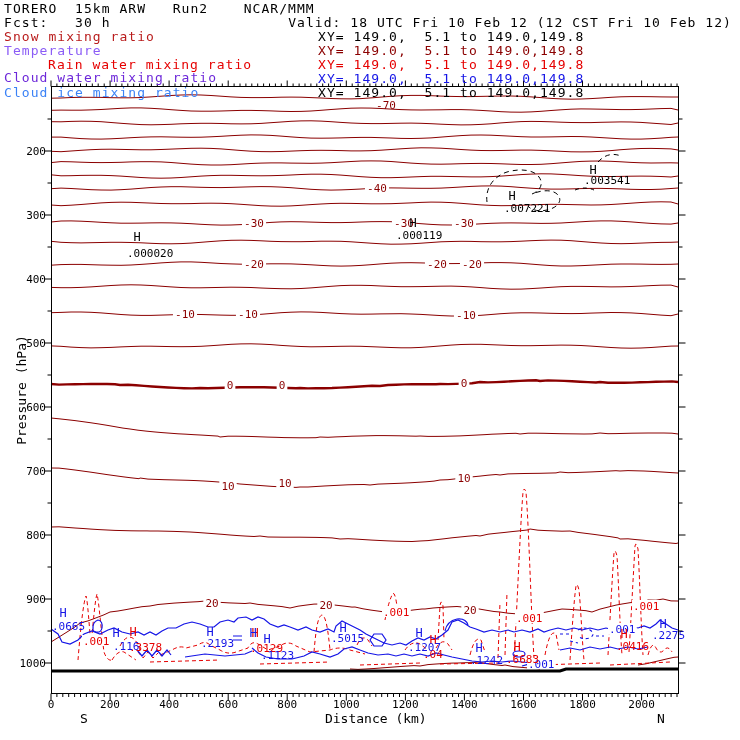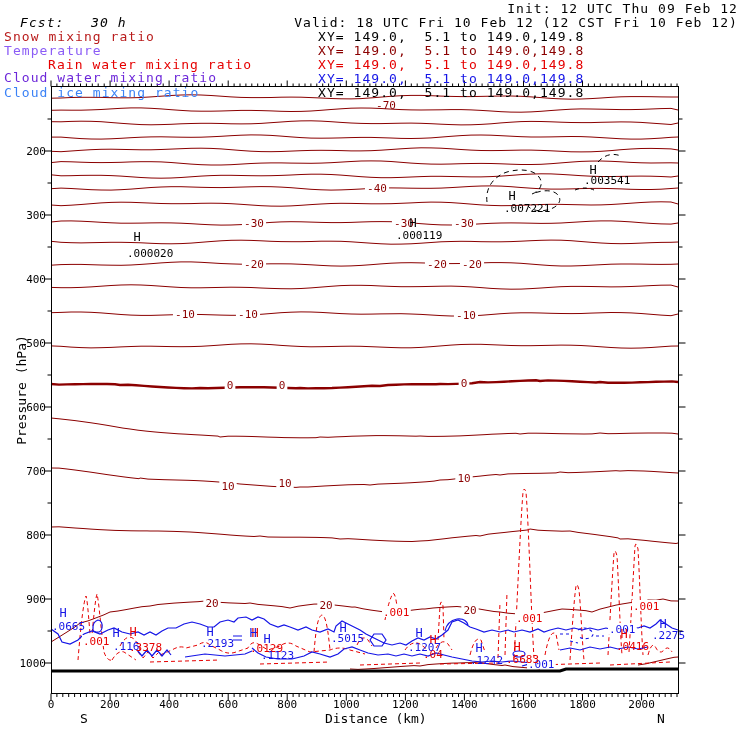--- a/index.html
+++ b/index.html
@@ -182,23 +182,23 @@
       <text x="46" y="475" fill="#000" font-family="&quot;DejaVu Sans Mono&quot;,monospace" font-size="11" text-anchor="end">700</text>
       <text x="46" y="539" fill="#000" font-family="&quot;DejaVu Sans Mono&quot;,monospace" font-size="11" text-anchor="end">800</text>
       <text x="46" y="603" fill="#000" font-family="&quot;DejaVu Sans Mono&quot;,monospace" font-size="11" text-anchor="end">900</text>
       <text x="46" y="667" fill="#000" font-family="&quot;DejaVu Sans Mono&quot;,monospace" font-size="11" text-anchor="end">1000</text>
       <text x="375.83" y="723" fill="#000" font-family="&quot;DejaVu Sans Mono&quot;,monospace" font-size="13" text-anchor="middle">Distance (km)</text>
       <text x="84" y="723" fill="#000" font-family="&quot;DejaVu Sans Mono&quot;,monospace" font-size="13" text-anchor="middle">S</text>
       <text x="661" y="723" fill="#000" font-family="&quot;DejaVu Sans Mono&quot;,monospace" font-size="13" text-anchor="middle">N</text>
       <text x="26" y="390" fill="#000" font-family="&quot;DejaVu Sans Mono&quot;,monospace" font-size="13" text-anchor="middle" transform="rotate(-90 26 390)">Pressure (hPa)</text>
     </svg>
 
-  <div class="row" style="right:2px;top:2px;">Init: 12 UTC Thu 09 Feb 12</div>
-  <div class="row" style="left:20px;top:16px;font-style:italic;">Fcst:   30 h</div>
-  <div class="row" style="right:2px;top:16px;">Valid: 18 UTC Fri 10 Feb 12 (12 CST Fri 10 Feb 12)</div>
+  <div class="row" style="left:4px;top:2px;">TORERO  15km ARW   Run2    NCAR/MMM</div>
+  <div class="row" style="left:4px;top:16px;">Fcst:   30 h</div>
+  <div class="row" style="right:8px;top:16px;">Valid: 18 UTC Fri 10 Feb 12 (12 CST Fri 10 Feb 12)</div>
 
   <div id="legend">
       <div class="row" style="left: 4px; top: 30px; color: #b91c1c;">Snow mixing ratio</div>
       <div class="row" style="left: 318px; top: 30px; color: rgb(0, 0, 0);">XY= 149.0,  5.1 to 149.0,149.8</div>
       <div class="row" style="left: 4px; top: 44px; color: #8b5cf6;">Temperature</div>
       <div class="row" style="left: 318px; top: 44px; color: rgb(139, 0, 0);">XY= 149.0,  5.1 to 149.0,149.8</div>
       <div class="row" style="left: 4px; top: 58px; color: rgb(230, 0, 0); margin-left: 44px;">Rain water mixing ratio</div>
       <div class="row" style="left: 318px; top: 58px; color: rgb(230, 0, 0);">XY= 149.0,  5.1 to 149.0,149.8</div>
       <div class="row" style="left: 4px; top: 71px; color: #6d28d9;">Cloud water mixing ratio</div>
       <div class="row" style="left: 318px; top: 72px; color: rgb(20, 20, 230);">XY= 149.0,  5.1 to 149.0,149.8</div>

